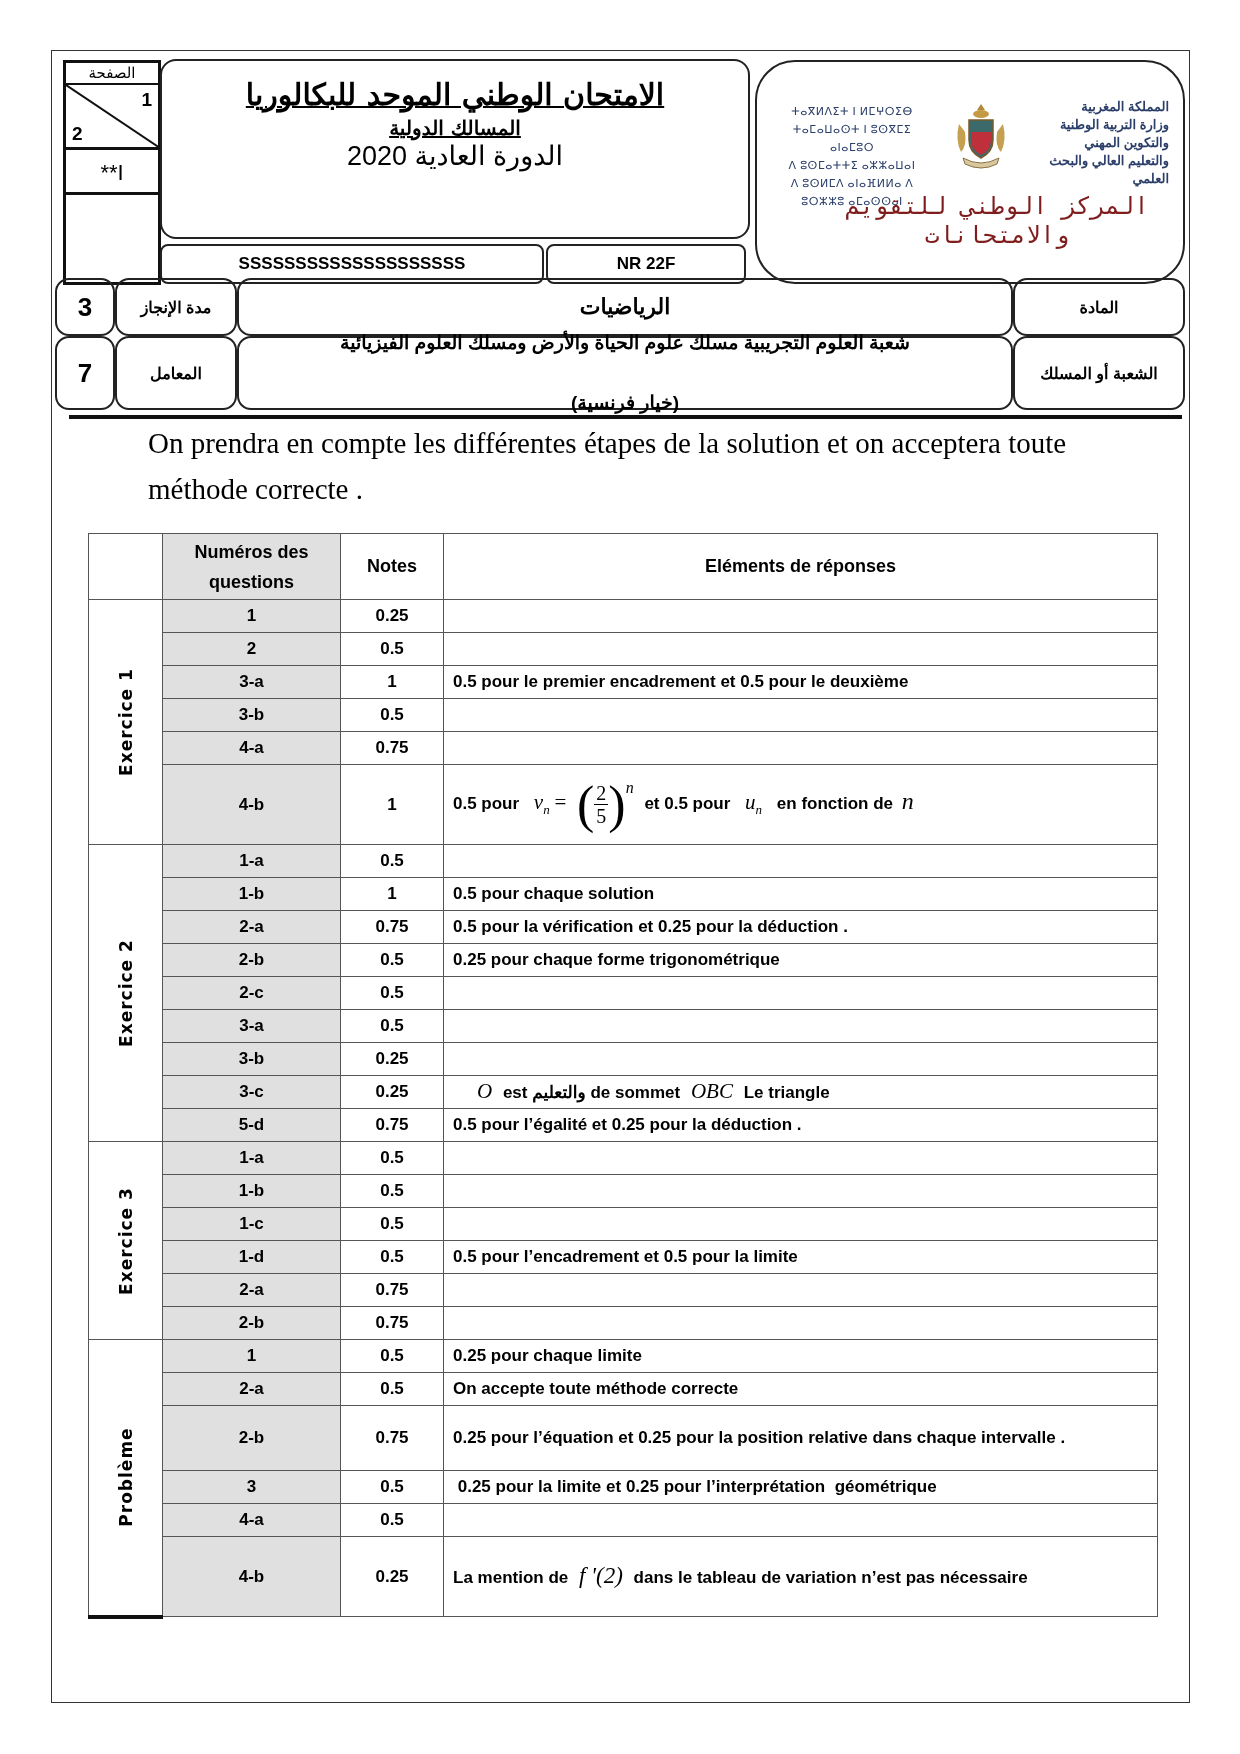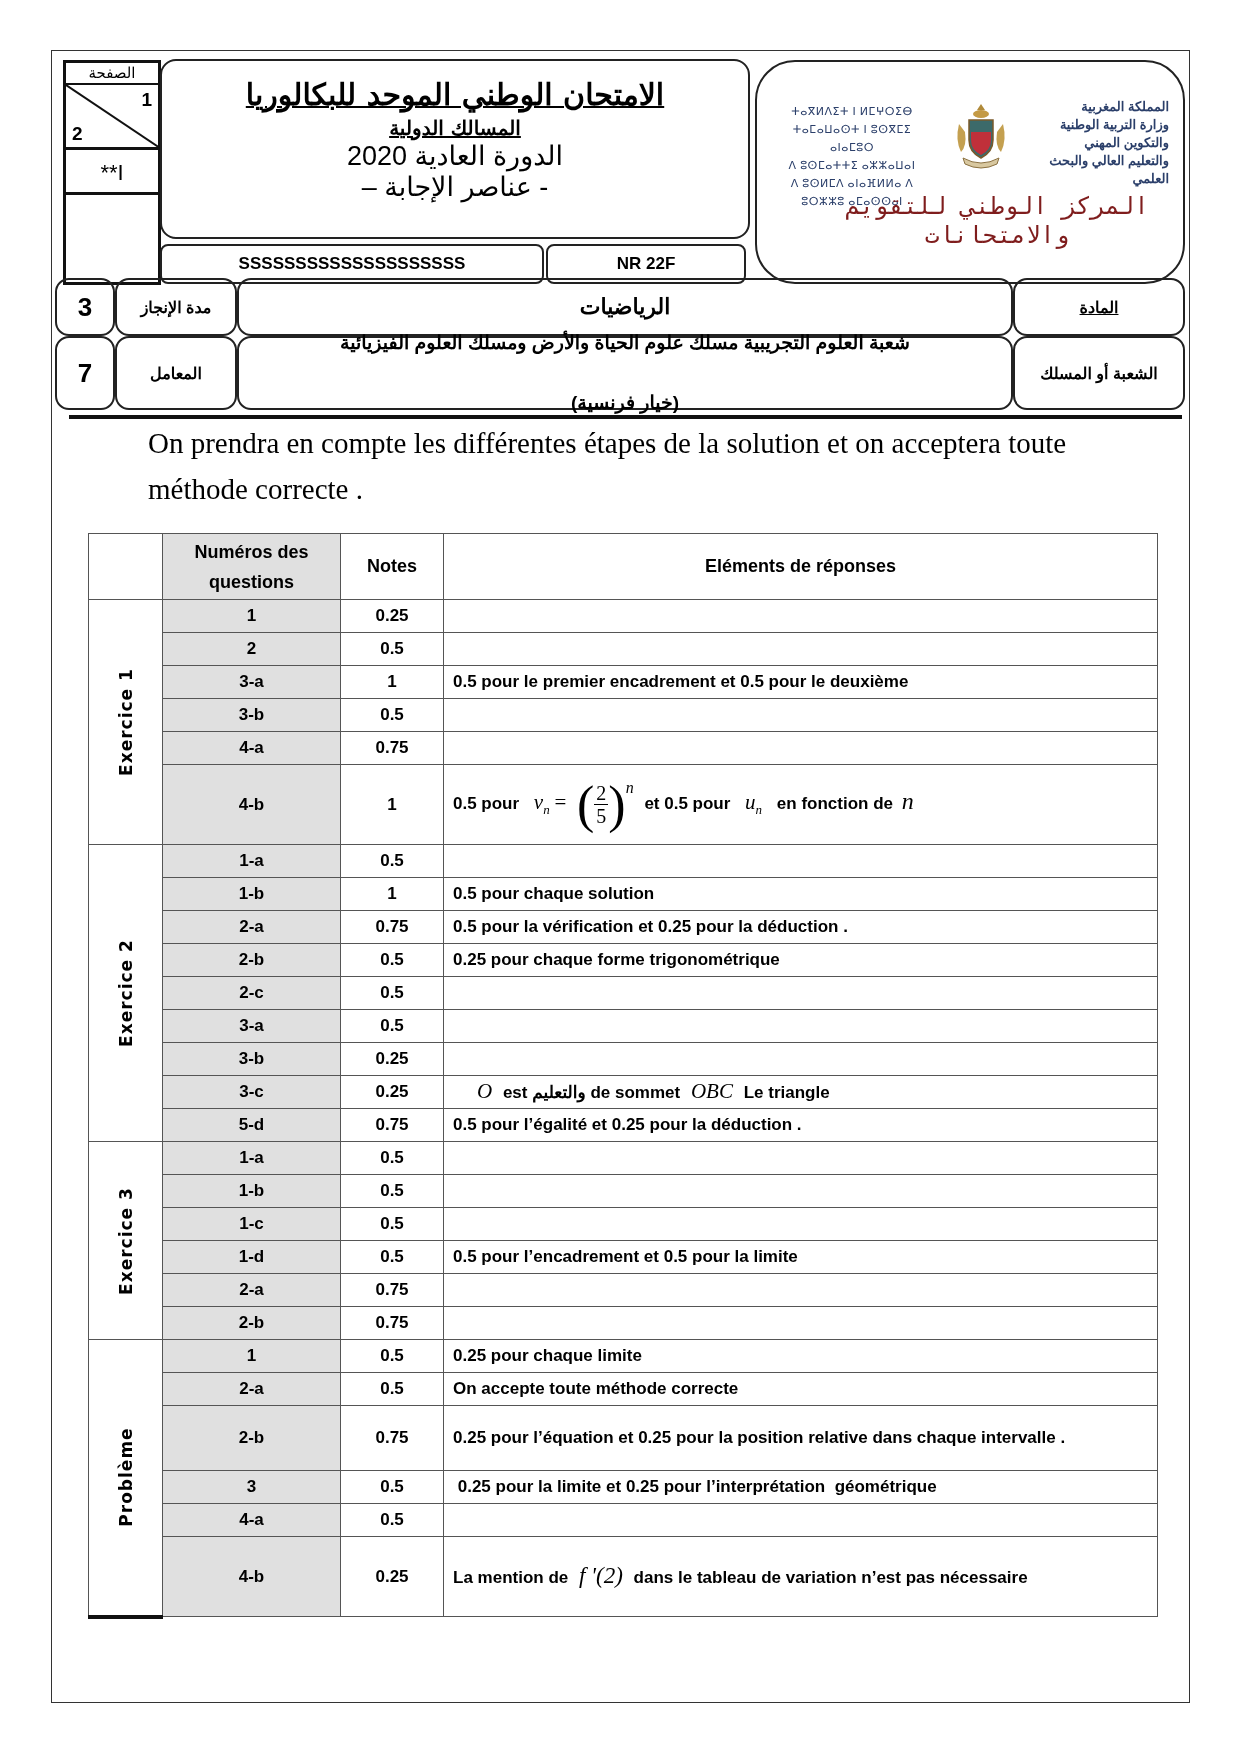--- a/index.html
+++ b/index.html
@@ -78,21 +78,20 @@
     <span class="num">1</span>
     <span class="den">2</span>
   </div>
   <div class="code">**I</div>
 </div>
 
 <div class="title-box" dir="rtl">
   <div class="t1">الامتحان الوطني الموحد للبكالوريا</div>
   <div class="t2">المسالك الدولية</div>
   <div class="t3">الدورة العادية 2020</div>
-  <div class="t4">- عناصر الإجابة –</div>
 </div>
 
 <div class="code-box a">SSSSSSSSSSSSSSSSSSSS</div>
 <div class="code-box b">NR 22F</div>
 
 <div class="logo-box">
   <div class="tif">
     <div>ⵜⴰⴳⵍⴷⵉⵜ ⵏ ⵍⵎⵖⵔⵉⴱ</div>
     <div>ⵜⴰⵎⴰⵡⴰⵙⵜ ⵏ ⵓⵙⴳⵎⵉ ⴰⵏⴰⵎⵓⵔ</div>
     <div>ⴷ ⵓⵙⵎⴰⵜⵜⵉ ⴰⵣⵣⴰⵡⴰⵏ</div>
@@ -112,21 +111,21 @@
     <div>وزارة التربية الوطنية</div>
     <div>والتكوين المهني</div>
     <div>والتعليم العالي والبحث العلمي</div>
   </div>
   <div class="center" dir="rtl">المركز الوطني للتقويم والامتحانات</div>
 </div>
 
 <div class="cell num" style="left:55px; top:278px; width:60px; height:58px;">3</div>
 <div class="cell lbl" style="left:115px; top:278px; width:122px; height:58px;" dir="rtl">مدة الإنجاز</div>
 <div class="cell big" style="left:237px; top:278px; width:776px; height:58px;" dir="rtl">الرياضيات</div>
-<div class="cell lbl" style="left:1013px; top:278px; width:172px; height:58px;text-decoration:underline;" dir="rtl">المادة</div>
+<div class="cell lbl" style="left:1013px; top:278px; width:172px; height:58px;" dir="rtl">المادة</div>
 
 <div class="cell num" style="left:55px; top:336px; width:60px; height:74px;">7</div>
 <div class="cell lbl" style="left:115px; top:336px; width:122px; height:74px;" dir="rtl">المعامل</div>
 <div class="cell big2" style="left:237px; top:336px; width:776px; height:74px;" dir="rtl">
   <span>شعبة العلوم التجريبية مسلك علوم الحياة والأرض ومسلك العلوم الفيزيائية</span>
   <span>(خيار فرنسية)</span>
 </div>
 <div class="cell lbl" style="left:1013px; top:336px; width:172px; height:74px;" dir="rtl">الشعبة أو المسلك</div>
 
 <div class="rule"></div>

